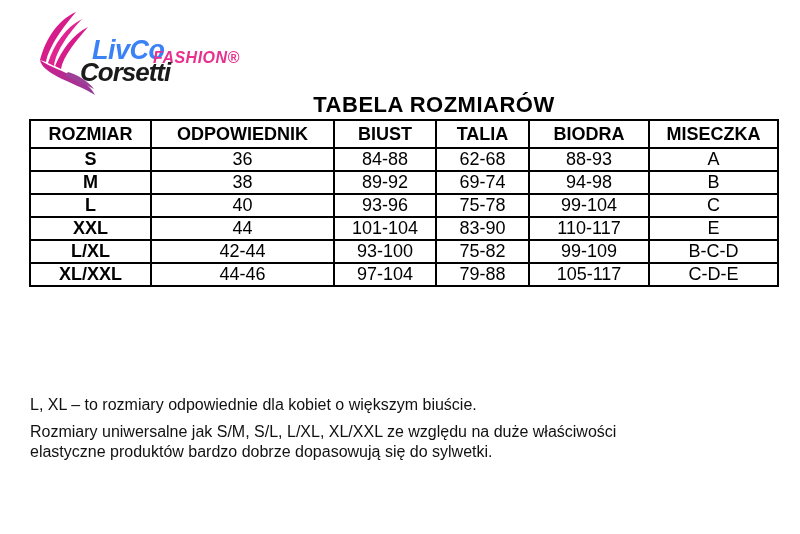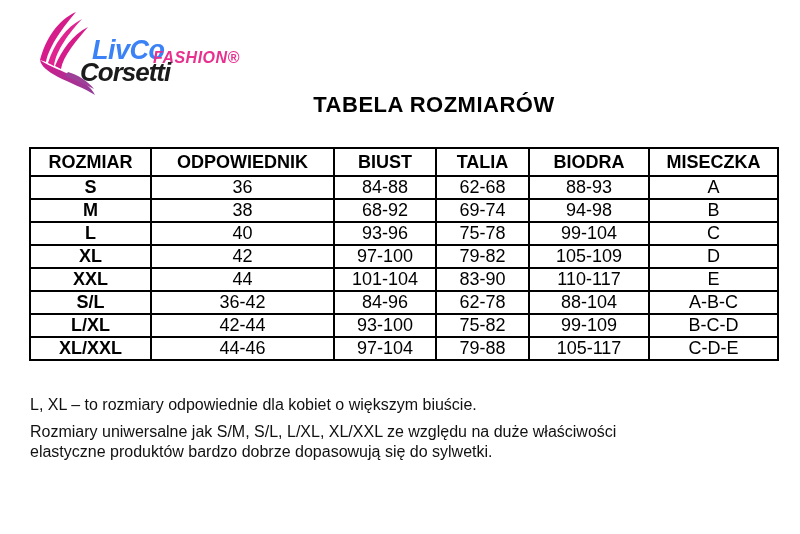--- a/index.html
+++ b/index.html
@@ -35,21 +35,21 @@
   .page-title {
     position: absolute; top: 92px; left: 0; width: 800px;
     box-sizing: border-box; padding-left: 68px;
     text-align: center;
     font-size: 22px; font-weight: 700; letter-spacing: 0.5px;
   }
 
   
   table.size-table {
     position: absolute; top: 119px; left: 29px;
-    width: 748px; border-collapse: collapse; table-layout: fixed; margin-top: 28px;
+    width: 748px; border-collapse: collapse; table-layout: fixed;
   }
   .size-table th, .size-table td {
     border: 2px solid #000;
     text-align: center; vertical-align: middle;
     padding: 0; overflow: hidden; white-space: nowrap;
   }
   .size-table th { height: 26px; font-size: 18px; font-weight: 700; }
   .size-table td { height: 21px; font-size: 18px; font-weight: 400; }
   .size-table td.col-size { font-weight: 700; }
 
@@ -106,56 +106,40 @@
       <td class="col-size">S</td>
       <td>36</td>
       <td>84-88</td>
       <td>62-68</td>
       <td>88-93</td>
       <td>A</td>
     </tr>
     <tr>
       <td class="col-size">M</td>
       <td>38</td>
-      <td>68-92</td>
+      <td>89-92</td>
       <td>69-74</td>
       <td>94-98</td>
       <td>B</td>
     </tr>
     <tr>
       <td class="col-size">L</td>
       <td>40</td>
       <td>93-96</td>
       <td>75-78</td>
       <td>99-104</td>
       <td>C</td>
     </tr>
     <tr>
-      <td class="col-size">XL</td>
-      <td>42</td>
-      <td>97-100</td>
-      <td>79-82</td>
-      <td>105-109</td>
-      <td>D</td>
-    </tr>
-    <tr>
       <td class="col-size">XXL</td>
       <td>44</td>
       <td>101-104</td>
       <td>83-90</td>
       <td>110-117</td>
       <td>E</td>
-    </tr>
-    <tr>
-      <td class="col-size">S/L</td>
-      <td>36-42</td>
-      <td>84-96</td>
-      <td>62-78</td>
-      <td>88-104</td>
-      <td>A-B-C</td>
     </tr>
     <tr>
       <td class="col-size">L/XL</td>
       <td>42-44</td>
       <td>93-100</td>
       <td>75-82</td>
       <td>99-109</td>
       <td>B-C-D</td>
     </tr>
     <tr>

